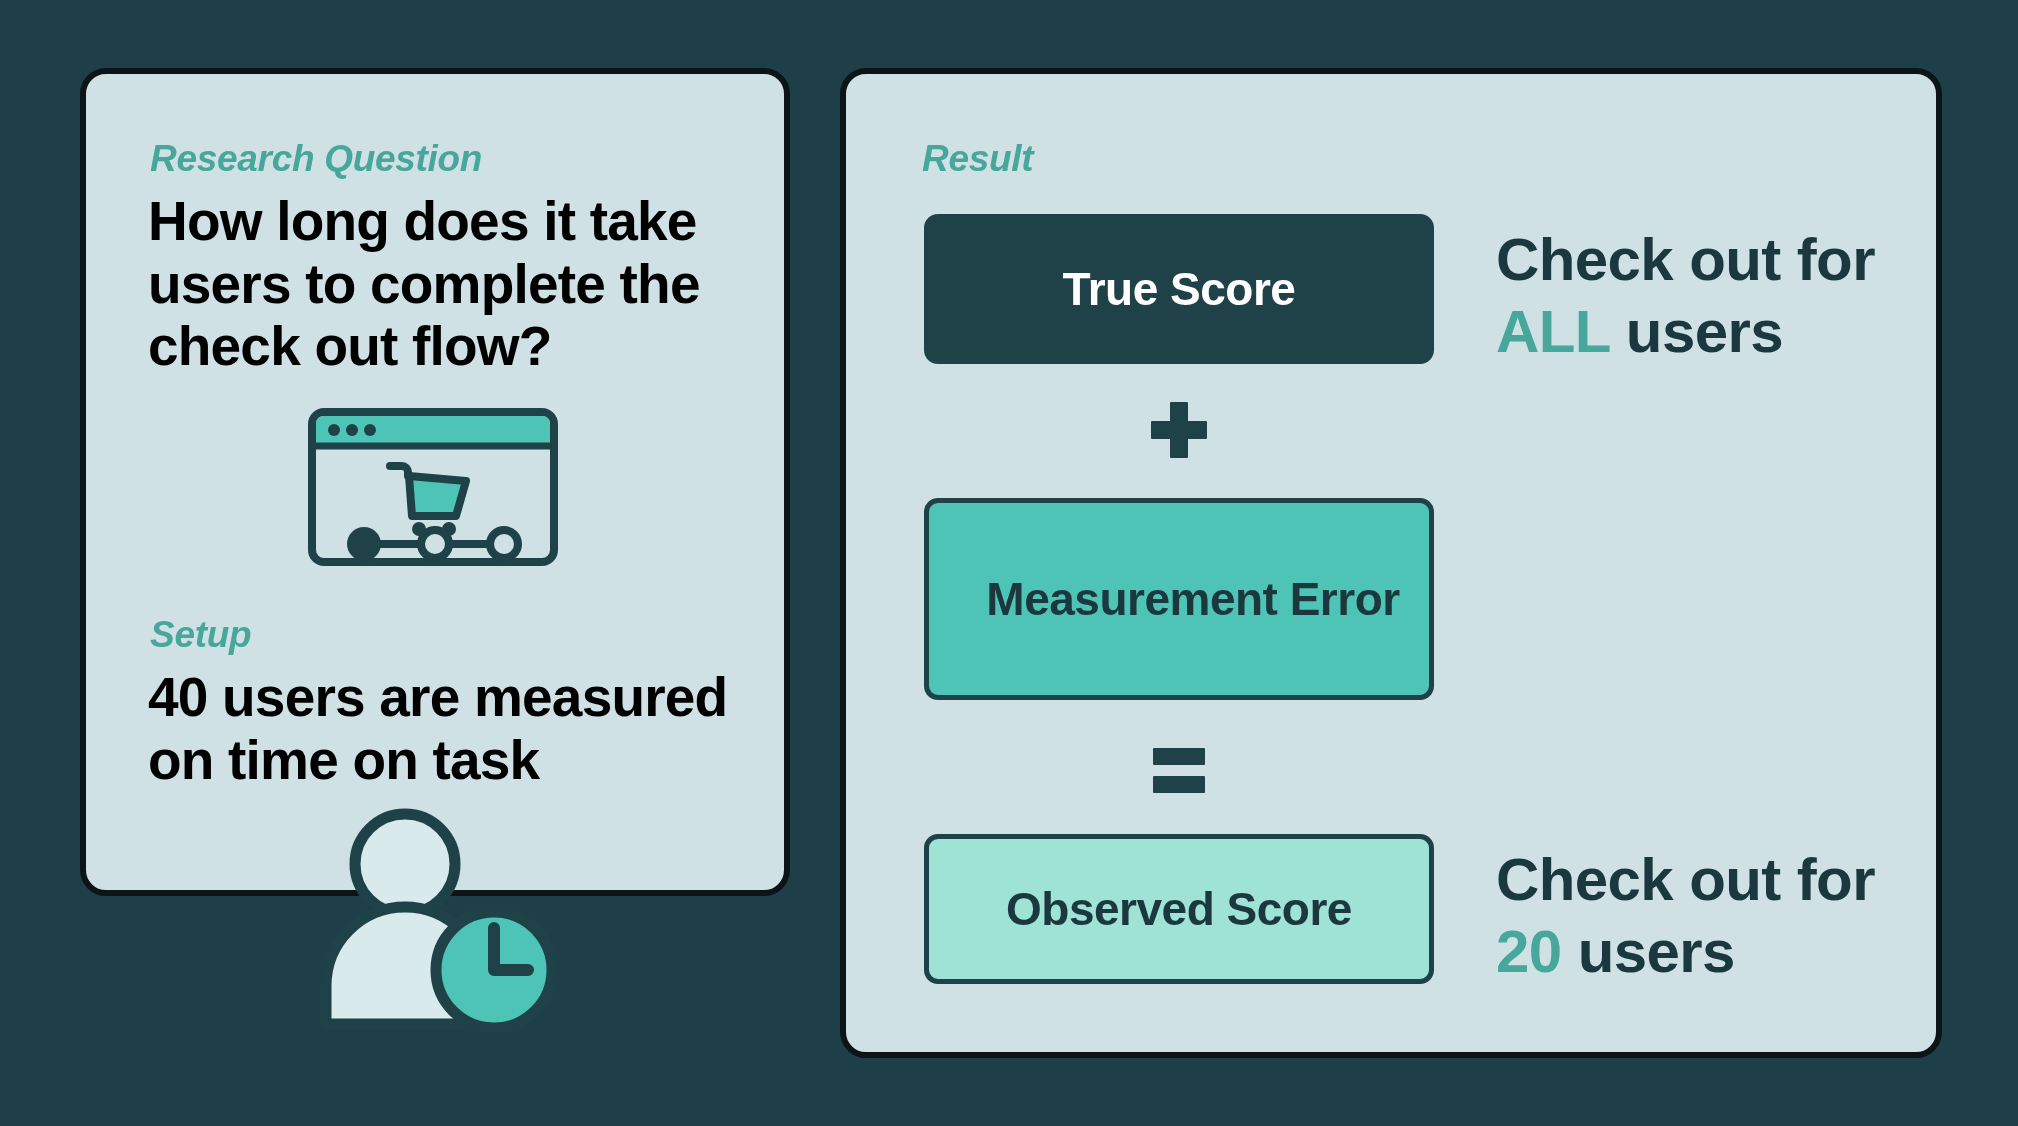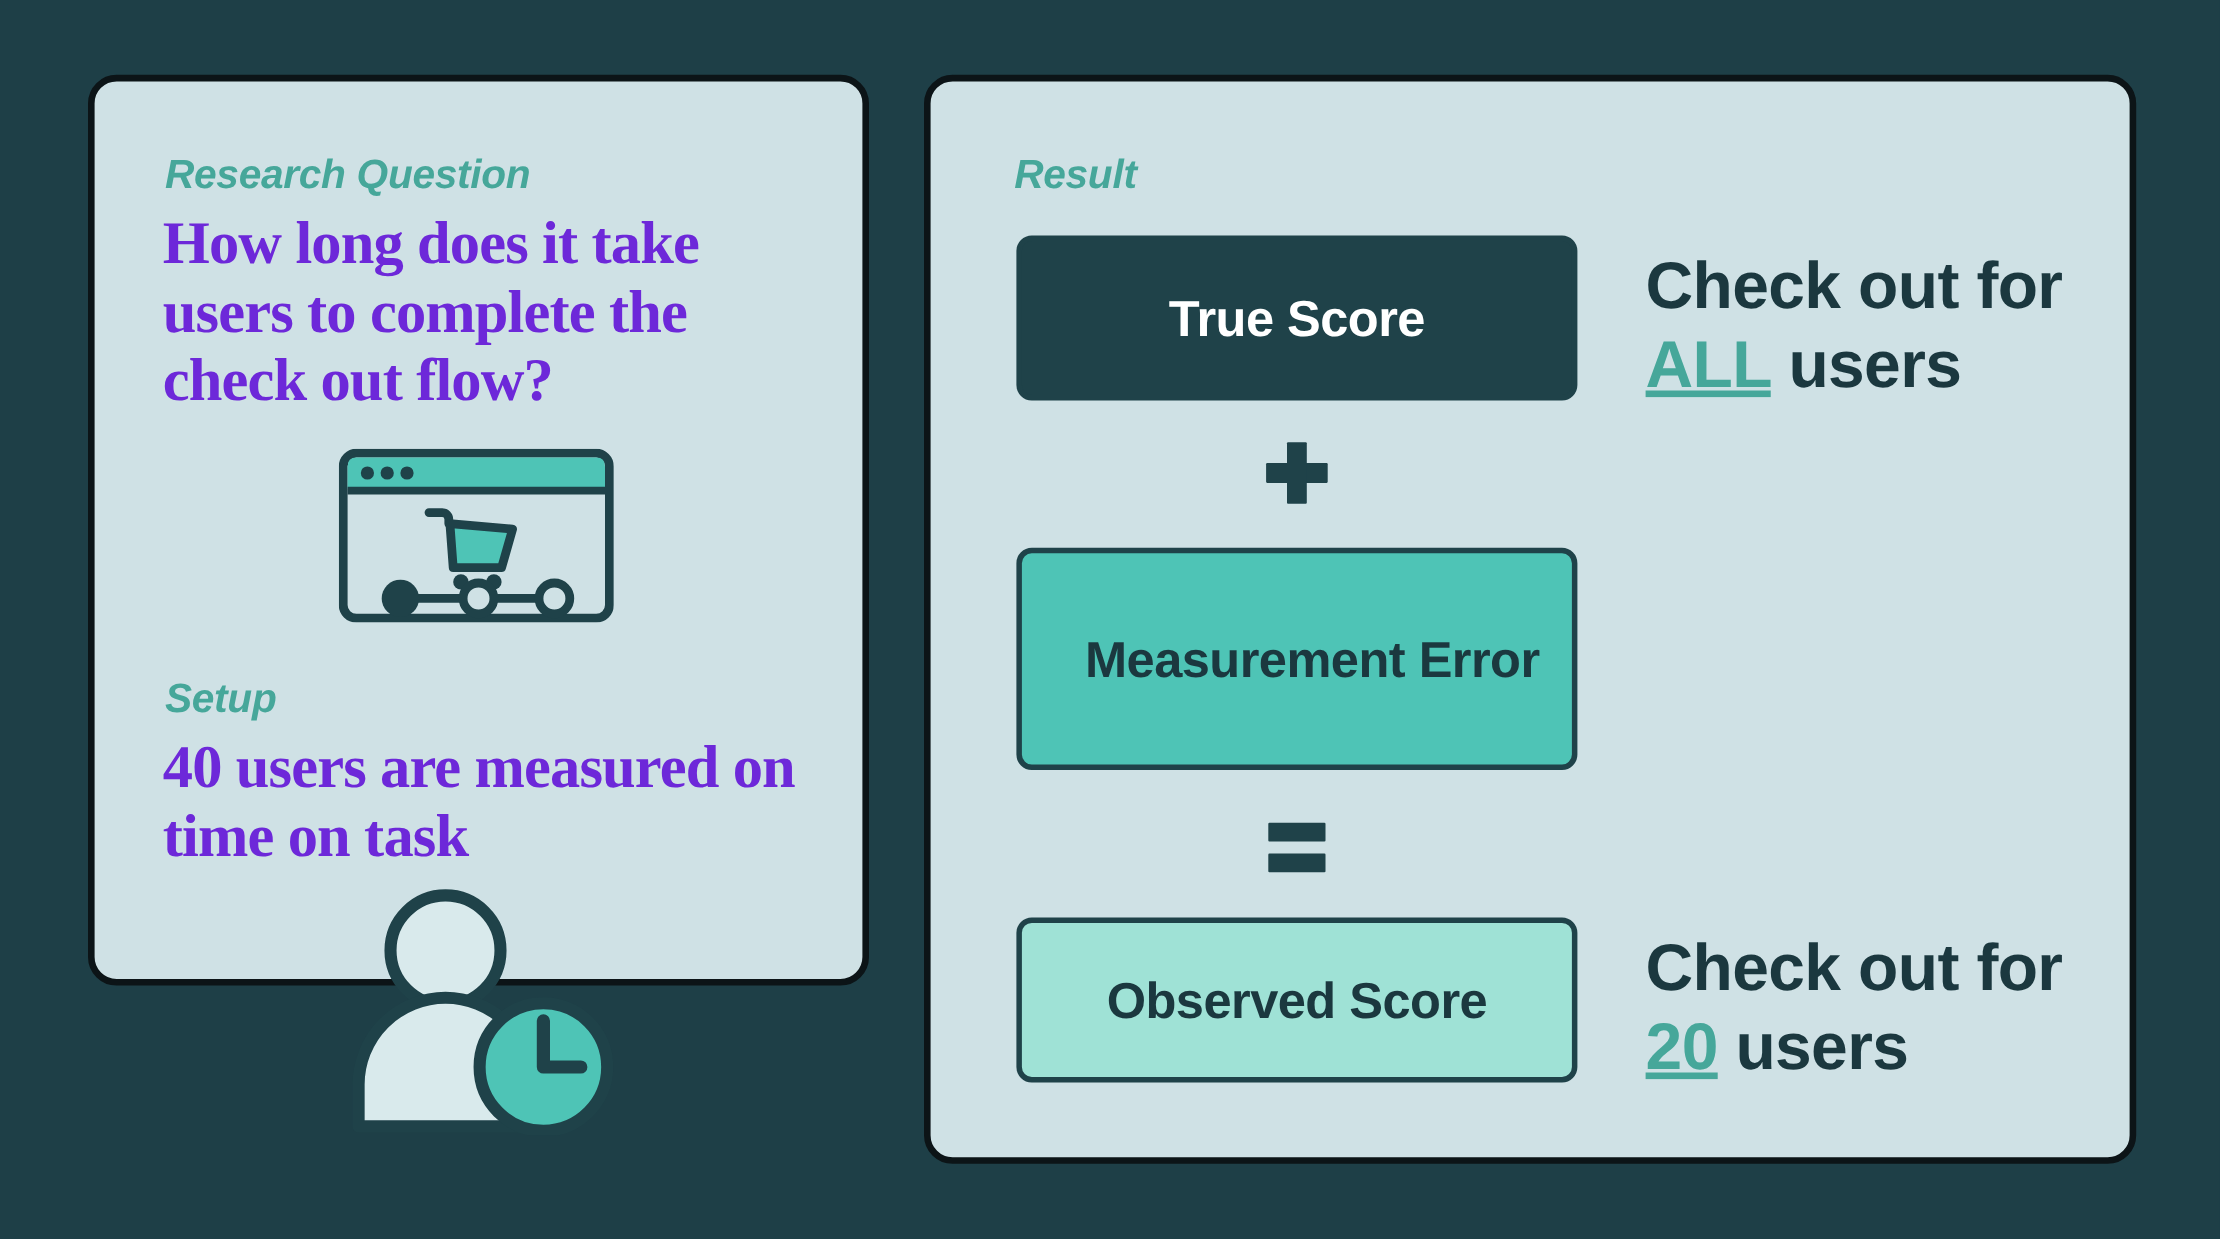--- a/index.html
+++ b/index.html
@@ -34,23 +34,22 @@
     font-size: 37px;
     color: #46a79a;
     letter-spacing: -0.3px;
   }
 
   
   .headline {
     font-weight: bold;
     font-size: 55px;
     line-height: 1.14;
-    color: #6d28d9;
+    color: #000000;
     letter-spacing: -0.8px;
-    font-family: Liberation Serif, serif;
   }
 
   
   #rq-eyebrow  { position: absolute; left: 64px; top: 64px; }
   #rq-headline { position: absolute; left: 62px; top: 116px; width: 600px; }
 
   #setup-eyebrow  { position: absolute; left: 64px; top: 540px; font-style: italic; }
   #setup-headline { position: absolute; left: 62px; top: 592px; width: 620px; }
 
   
@@ -151,21 +150,21 @@
     position: absolute;
     left: 650px;
     font-weight: bold;
     font-size: 60px;
     line-height: 1.2;
     color: #1b383f;
     letter-spacing: -0.6px;
   }
   #annot-all { top: 150px; }
   #annot-30  { top: 770px; }
-  .hilite { color: #46a79a; text-decoration: underline; }
+  .hilite { color: #46a79a; }
 </style>
 </head>
 <body>
 
 <div class="card" id="card-left">
 
   <div class="eyebrow" id="rq-eyebrow">Research Question</div>
 
   <div class="headline" id="rq-headline">How long does it take users to complete the check out flow?</div>
 

